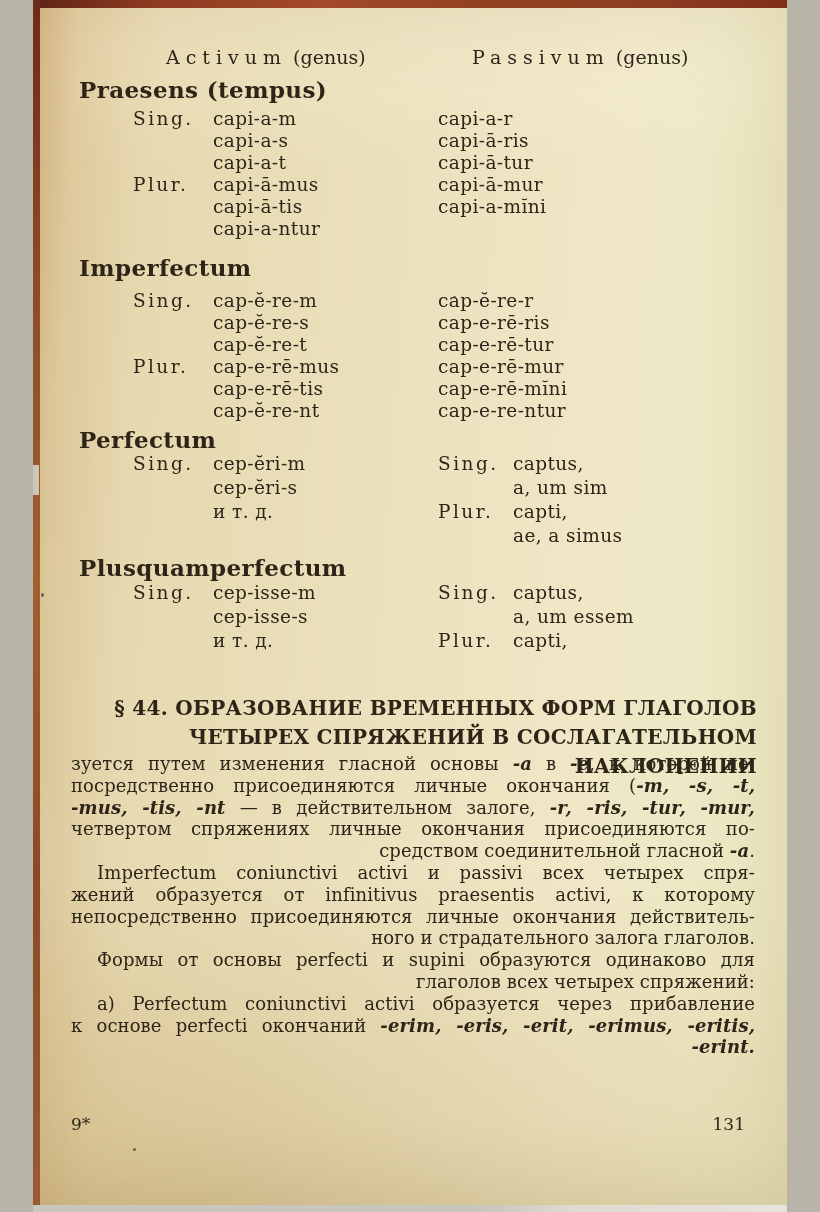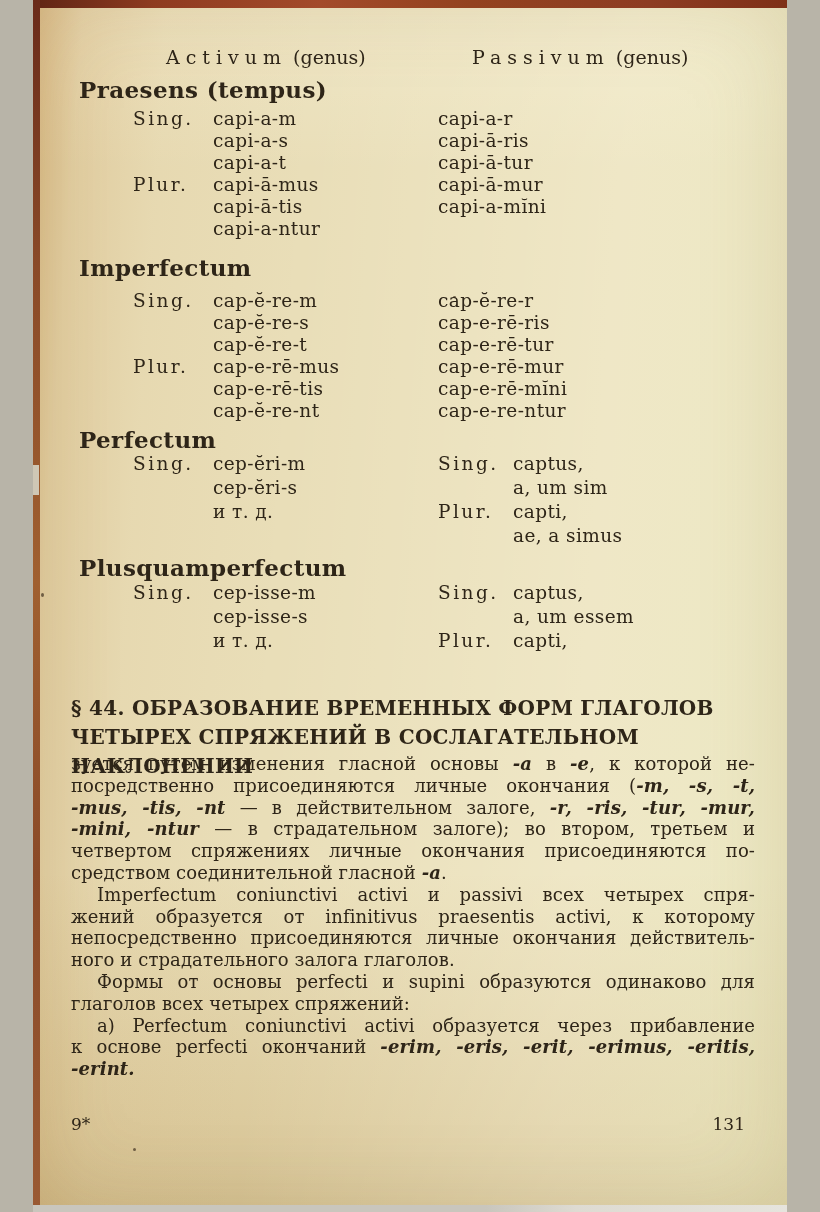--- a/index.html
+++ b/index.html
@@ -55,24 +55,24 @@
   .sec3{top:556px;} .sec3 .rows{margin-top:1px;}
 
   .trow{display:grid;grid-template-columns:80px 225px auto;padding-left:62px;
         font-size:18.5px;letter-spacing:.4px;white-space:nowrap;}
   .trow.wide{grid-template-columns:80px 225px 75px auto;}
   .sec0 .trow,.sec1 .trow{line-height:22px;}
   .sec2 .trow,.sec3 .trow{line-height:24px;}
   .tlab{letter-spacing:2.5px;}
 
   
-  .heading{position:absolute;left:38px;right:30px;top:694px;text-align:left;
+  .heading{position:absolute;left:38px;right:30px;top:694px;text-align:right;
            font-weight:bold;font-size:20px;line-height:29px;letter-spacing:.3px;}
   .bodytext{position:absolute;left:38px;right:32px;top:753px;font-size:18px;line-height:21.8px;letter-spacing:.1px;}
-  .bline{min-height:21.8px;}
+  .bline{min-height:21.8px;text-align:right;}
   .bline.full{text-align:justify;text-align-last:justify;}
   .bline.ind{text-indent:26px;}
   .em{font-weight:bold;font-style:italic;}
 
   .footer-left{position:absolute;left:38px;top:1114px;font-size:17px;}
   .footer-right{position:absolute;right:42px;top:1114px;font-size:17px;}
 </style>
 </head>
 <body>
 
@@ -222,21 +222,20 @@
 
   <div class="heading">
     <div>§ 44. ОБРАЗОВАНИЕ ВРЕМЕННЫХ ФОРМ ГЛАГОЛОВ</div>
     <div>ЧЕТЫРЕХ СПРЯЖЕНИЙ В СОСЛАГАТЕЛЬНОМ НАКЛОНЕНИИ</div>
   </div>
 
   <div class="bodytext" id="body-text">
       <div class="bline full"><span>зуется путем изменения гласной основы </span><span class="em">-a</span><span> в </span><span class="em">-e</span><span>, к которой не-</span></div>
       <div class="bline full"><span>посредственно присоединяются личные окончания (</span><span class="em">-m, -s, -t,</span></div>
       <div class="bline full"><span class="em">-mus, -tis, -nt</span><span> — в действительном залоге, </span><span class="em">-r, -ris, -tur, -mur,</span></div>
-      <div class="bline full"><span class="em">-mini, -ntur</span><span> — в страдательном залоге); во втором, третьем и</span></div>
       <div class="bline full"><span>четвертом спряжениях личные окончания присоединяются по-</span></div>
       <div class="bline"><span>средством соединительной гласной </span><span class="em">-a</span><span>.</span></div>
       <div class="bline full ind"><span>Imperfectum coniunctivi activi и passivi всех четырех спря-</span></div>
       <div class="bline full"><span>жений образуется от infinitivus praesentis activi, к которому</span></div>
       <div class="bline full"><span>непосредственно присоединяются личные окончания действитель-</span></div>
       <div class="bline"><span>ного и страдательного залога глаголов.</span></div>
       <div class="bline full ind"><span>Формы от основы perfecti и supini образуются одинаково для</span></div>
       <div class="bline"><span>глаголов всех четырех спряжений:</span></div>
       <div class="bline full ind"><span>а) Perfectum coniunctivi activi образуется через прибавление</span></div>
       <div class="bline full"><span>к основе perfecti окончаний </span><span class="em">-erim, -eris, -erit, -erimus, -eritis,</span></div>

